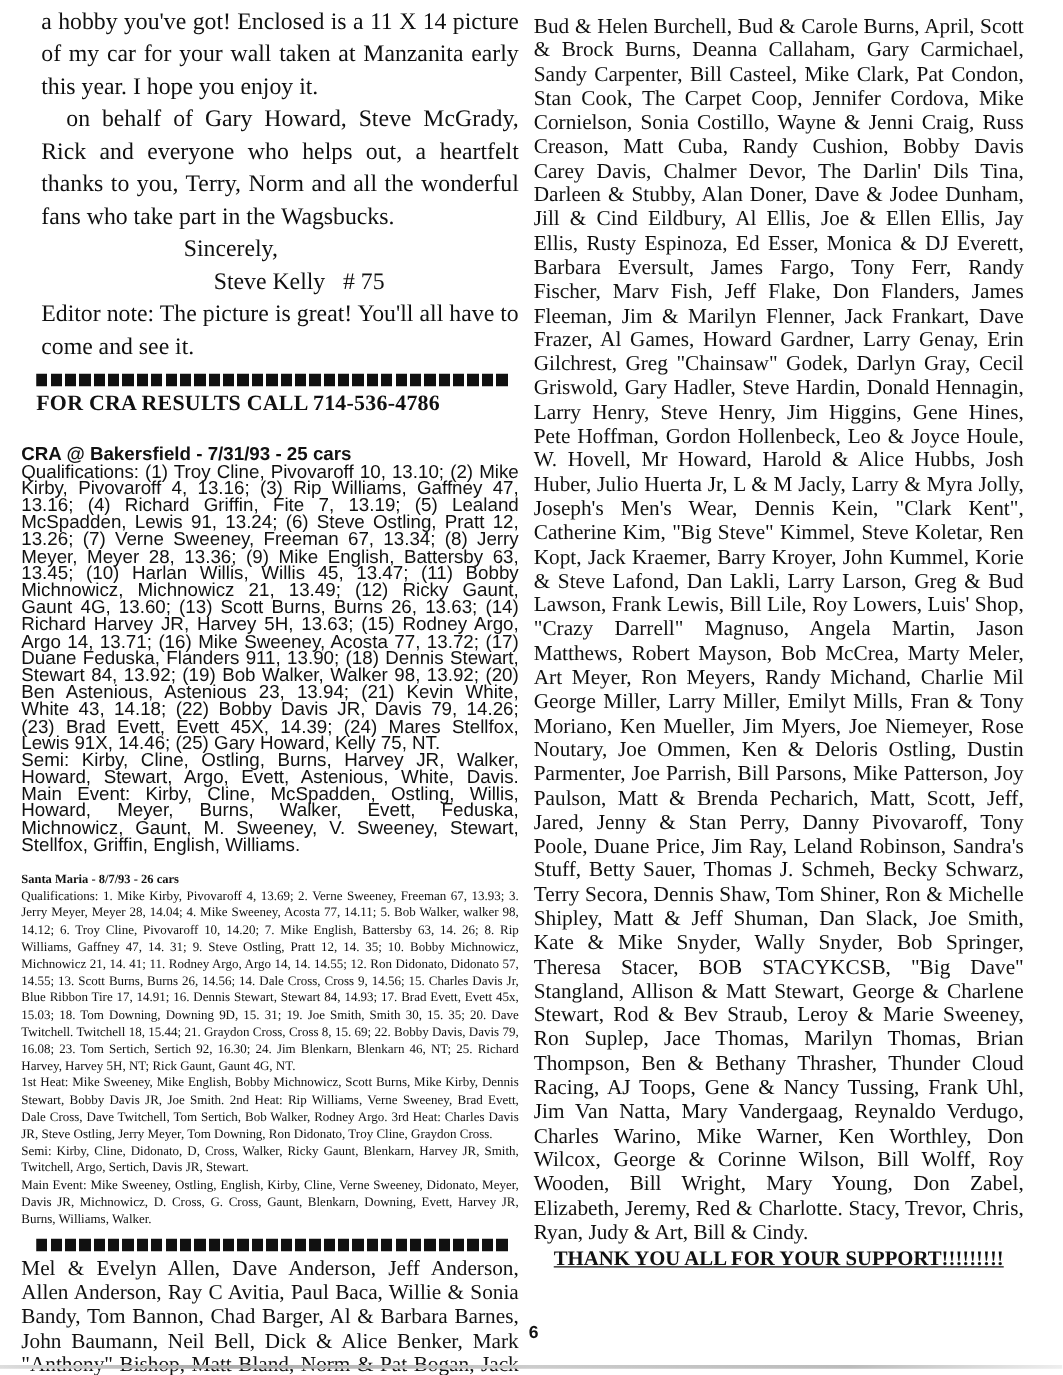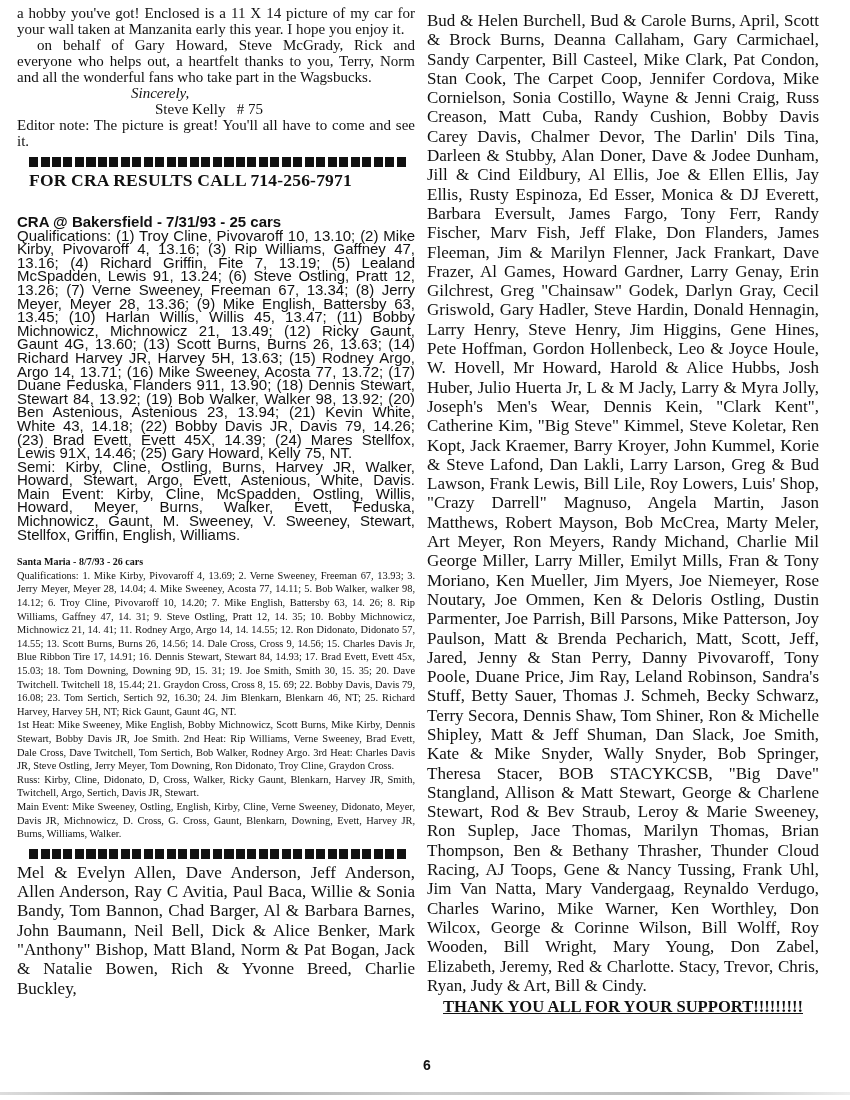--- a/index.html
+++ b/index.html
@@ -2,24 +2,24 @@
 <html><head>
 <meta charset="utf-8">
 <style>
   html, body { margin: 0; padding: 0; background: #ffffff; }
   body { width: 850px; height: 1100px; position: relative; overflow: hidden; color: #111; }
   .col { position: absolute; top: 0; }
   .left { left: 17px; width: 398px; }
   .right { left: 427px; width: 392px; }
   .serif { font-family: "Liberation Serif", "DejaVu Serif", serif; }
   .sans { font-family: "Liberation Sans", "DejaVu Sans", sans-serif; }
-  .letter { font-size: 15px; line-height: 16px; text-align: justify; margin: 5px 0 0 0; }
+  .letter { font-size: 19px; line-height: 26px; text-align: justify; margin: 5px 0 0 16px; }
   .letter p { margin: 0; }
   .indent { text-indent: 20px; }
-  .signoff1 { padding-left: 114px; font-style: italic; }
+  .signoff1 { padding-left: 114px; }
   .signoff2 { padding-left: 138px; }
   .blockbar { height: 10px; margin: 8px 0 0 12px; width: 378px;
     background: repeating-linear-gradient(90deg, #111 0 9px, #fff 9px 11.5px); }
   .cra-call { font-size: 17.5px; font-weight: bold; margin: 3px 0 0 12px; letter-spacing: 0.2px; }
   .results { font-size: 15px; line-height: 13.6px; text-align: justify; margin-top: 24px; }
   .results p { margin: 0; }
   .race-title { font-weight: bold; }
   .sm { font-size: 10.4px; line-height: 13.6px; text-align: justify; margin-top: 14px; }
   .sm p { margin: 0; }
   .sm .race-title { font-weight: bold; font-size: 10px; }
@@ -38,33 +38,33 @@
 <div class="col left">
   <div class="letter serif">
     <p>a hobby you've got! Enclosed is a 11 X 14 picture of my car for your wall taken at Manzanita early this year. I hope you enjoy it.</p>
     <p class="indent">on behalf of Gary Howard, Steve McGrady, Rick and everyone who helps out, a heartfelt thanks to you, Terry, Norm and all the wonderful fans who take part in the Wagsbucks.</p>
     <p class="signoff1">Sincerely,</p>
     <p class="signoff2" style="white-space:pre">Steve Kelly   # 75</p>
     <p>Editor note:  The picture is great! You'll all have to come and see it.</p>
   </div>
 
   <div class="blockbar"></div>
-  <div class="cra-call serif">FOR CRA RESULTS CALL 714-256-7971</div>
+  <div class="cra-call serif">FOR CRA RESULTS CALL 714-536-4786</div>
 
   <div class="results sans">
     <p class="race-title">CRA @ Bakersfield - 7/31/93 - 25 cars</p>
     <p>Qualifications: (1) Troy Cline, Pivovaroff 10, 13.10; (2) Mike Kirby, Pivovaroff 4, 13.16; (3) Rip Williams, Gaffney 47, 13.16; (4) Richard Griffin, Fite 7, 13.19; (5) Lealand McSpadden, Lewis 91, 13.24; (6) Steve Ostling, Pratt 12, 13.26; (7) Verne Sweeney, Freeman 67, 13.34; (8) Jerry Meyer, Meyer 28, 13.36; (9) Mike English, Battersby 63, 13.45; (10) Harlan Willis, Willis 45, 13.47; (11) Bobby Michnowicz, Michnowicz 21, 13.49; (12) Ricky Gaunt, Gaunt 4G, 13.60; (13) Scott Burns, Burns 26, 13.63; (14) Richard Harvey JR, Harvey 5H, 13.63; (15) Rodney Argo, Argo 14, 13.71; (16) Mike Sweeney, Acosta 77, 13.72; (17) Duane Feduska, Flanders 911, 13.90; (18) Dennis Stewart, Stewart 84, 13.92; (19) Bob Walker, Walker 98, 13.92; (20) Ben Astenious, Astenious 23, 13.94; (21) Kevin White, White 43, 14.18; (22) Bobby Davis JR, Davis 79, 14.26; (23) Brad Evett, Evett 45X, 14.39; (24) Mares Stellfox, Lewis 91X, 14.46; (25) Gary Howard, Kelly 75, NT.</p>
     <p>Semi: Kirby, Cline, Ostling, Burns, Harvey JR, Walker, Howard, Stewart, Argo, Evett, Astenious, White, Davis. Main Event: Kirby, Cline, McSpadden, Ostling, Willis, Howard, Meyer, Burns, Walker, Evett, Feduska, Michnowicz, Gaunt, M. Sweeney, V. Sweeney, Stewart, Stellfox, Griffin, English, Williams.</p>
   </div>
 
   <div class="sm serif">
     <p class="race-title">Santa Maria - 8/7/93 - 26 cars</p>
     <p>Qualifications: 1. Mike Kirby, Pivovaroff 4, 13.69; 2. Verne Sweeney, Freeman 67, 13.93; 3. Jerry Meyer, Meyer 28, 14.04; 4. Mike Sweeney, Acosta 77, 14.11; 5. Bob Walker, walker 98, 14.12; 6. Troy Cline, Pivovaroff 10, 14.20; 7. Mike English, Battersby 63, 14. 26; 8. Rip Williams, Gaffney 47, 14. 31; 9. Steve Ostling, Pratt 12, 14. 35; 10. Bobby Michnowicz, Michnowicz 21, 14. 41; 11. Rodney Argo, Argo 14, 14. 14.55; 12. Ron Didonato, Didonato 57, 14.55; 13. Scott Burns, Burns 26, 14.56; 14. Dale Cross, Cross 9, 14.56; 15. Charles Davis Jr, Blue Ribbon Tire 17, 14.91; 16. Dennis Stewart, Stewart 84, 14.93; 17. Brad Evett, Evett 45x, 15.03; 18. Tom Downing, Downing 9D, 15. 31; 19. Joe Smith, Smith 30, 15. 35; 20. Dave Twitchell. Twitchell 18, 15.44; 21. Graydon Cross, Cross 8, 15. 69; 22. Bobby Davis, Davis 79, 16.08; 23. Tom Sertich, Sertich 92, 16.30; 24. Jim Blenkarn, Blenkarn 46, NT; 25. Richard Harvey, Harvey 5H, NT; Rick Gaunt, Gaunt 4G, NT.</p>
     <p>1st Heat: Mike Sweeney, Mike English, Bobby Michnowicz, Scott Burns, Mike Kirby, Dennis Stewart, Bobby Davis JR, Joe Smith. 2nd Heat: Rip Williams, Verne Sweeney, Brad Evett, Dale Cross, Dave Twitchell, Tom Sertich, Bob Walker, Rodney Argo. 3rd Heat: Charles Davis JR, Steve Ostling, Jerry Meyer, Tom Downing, Ron Didonato, Troy Cline, Graydon Cross.</p>
-    <p>Russ: Kirby, Cline, Didonato, D, Cross, Walker, Ricky Gaunt, Blenkarn, Harvey JR, Smith, Twitchell, Argo, Sertich, Davis JR, Stewart.</p>
+    <p>Semi: Kirby, Cline, Didonato, D, Cross, Walker, Ricky Gaunt, Blenkarn, Harvey JR, Smith, Twitchell, Argo, Sertich, Davis JR, Stewart.</p>
     <p>Main Event: Mike Sweeney, Ostling, English, Kirby, Cline, Verne Sweeney, Didonato, Meyer, Davis JR, Michnowicz, D. Cross, G. Cross, Gaunt, Blenkarn, Downing, Evett, Harvey JR, Burns, Williams, Walker.</p>
   </div>
 
   <div class="blockbar"></div>
   <div class="names left-names serif">Mel &amp; Evelyn Allen, Dave Anderson, Jeff Anderson, Allen Anderson, Ray C Avitia, Paul Baca, Willie &amp; Sonia Bandy, Tom Bannon, Chad Barger, Al &amp; Barbara Barnes, John Baumann, Neil Bell, Dick &amp; Alice Benker, Mark "Anthony" Bishop, Matt Bland, Norm &amp; Pat Bogan, Jack &amp; Natalie Bowen, Rich &amp; Yvonne Breed, Charlie Buckley,</div>
 </div>
 
 <div class="col right">
   <div class="names right-names serif">Bud &amp; Helen Burchell, Bud &amp; Carole Burns, April, Scott &amp; Brock Burns, Deanna Callaham, Gary Carmichael, Sandy Carpenter, Bill Casteel, Mike Clark, Pat Condon, Stan Cook, The Carpet Coop, Jennifer Cordova, Mike Cornielson, Sonia Costillo, Wayne &amp; Jenni Craig, Russ Creason, Matt Cuba, Randy Cushion, Bobby Davis Carey Davis, Chalmer Devor, The Darlin' Dils Tina, Darleen &amp; Stubby, Alan Doner, Dave &amp; Jodee Dunham, Jill &amp; Cind Eildbury, Al Ellis, Joe &amp; Ellen Ellis, Jay Ellis, Rusty Espinoza, Ed Esser, Monica &amp; DJ Everett, Barbara Eversult, James Fargo, Tony Ferr, Randy Fischer, Marv Fish, Jeff Flake, Don Flanders, James Fleeman, Jim &amp; Marilyn Flenner, Jack Frankart, Dave Frazer, Al Games, Howard Gardner, Larry Genay, Erin Gilchrest, Greg "Chainsaw" Godek, Darlyn Gray, Cecil Griswold, Gary Hadler, Steve Hardin, Donald Hennagin, Larry Henry, Steve Henry, Jim Higgins, Gene Hines, Pete Hoffman, Gordon Hollenbeck, Leo &amp; Joyce Houle, W. Hovell, Mr Howard, Harold &amp; Alice Hubbs, Josh Huber, Julio Huerta Jr, L &amp; M Jacly, Larry &amp; Myra Jolly, Joseph's Men's Wear, Dennis Kein, "Clark Kent", Catherine Kim, "Big Steve" Kimmel, Steve Koletar, Ren Kopt, Jack Kraemer, Barry Kroyer, John Kummel, Korie &amp; Steve Lafond, Dan Lakli, Larry Larson, Greg &amp; Bud Lawson, Frank Lewis, Bill Lile, Roy Lowers, Luis' Shop, "Crazy Darrell" Magnuso, Angela Martin, Jason Matthews, Robert Mayson, Bob McCrea, Marty Meler, Art Meyer, Ron Meyers, Randy Michand, Charlie Mil George Miller, Larry Miller, Emilyt Mills, Fran &amp; Tony Moriano, Ken Mueller, Jim Myers, Joe Niemeyer, Rose Noutary, Joe Ommen, Ken &amp; Deloris Ostling, Dustin Parmenter, Joe Parrish, Bill Parsons, Mike Patterson, Joy Paulson, Matt &amp; Brenda Pecharich, Matt, Scott, Jeff, Jared, Jenny &amp; Stan Perry, Danny Pivovaroff, Tony Poole, Duane Price, Jim Ray, Leland Robinson, Sandra's Stuff, Betty Sauer, Thomas J. Schmeh, Becky Schwarz, Terry Secora, Dennis Shaw, Tom Shiner, Ron &amp; Michelle Shipley, Matt &amp; Jeff Shuman, Dan Slack, Joe Smith, Kate &amp; Mike Snyder, Wally Snyder, Bob Springer, Theresa Stacer, BOB STACYKCSB, "Big Dave" Stangland, Allison &amp; Matt Stewart, George &amp; Charlene Stewart, Rod &amp; Bev Straub, Leroy &amp; Marie Sweeney, Ron Suplep, Jace Thomas, Marilyn Thomas, Brian Thompson, Ben &amp; Bethany Thrasher, Thunder Cloud Racing, AJ Toops, Gene &amp; Nancy Tussing, Frank Uhl, Jim Van Natta, Mary Vandergaag, Reynaldo Verdugo, Charles Warino, Mike Warner, Ken Worthley, Don Wilcox, George &amp; Corinne Wilson, Bill Wolff, Roy Wooden, Bill Wright, Mary Young, Don Zabel, Elizabeth, Jeremy, Red &amp; Charlotte. Stacy, Trevor, Chris, Ryan, Judy &amp; Art, Bill &amp; Cindy.</div>
   <div class="thanks serif">THANK YOU ALL FOR YOUR SUPPORT!!!!!!!!!</div>

